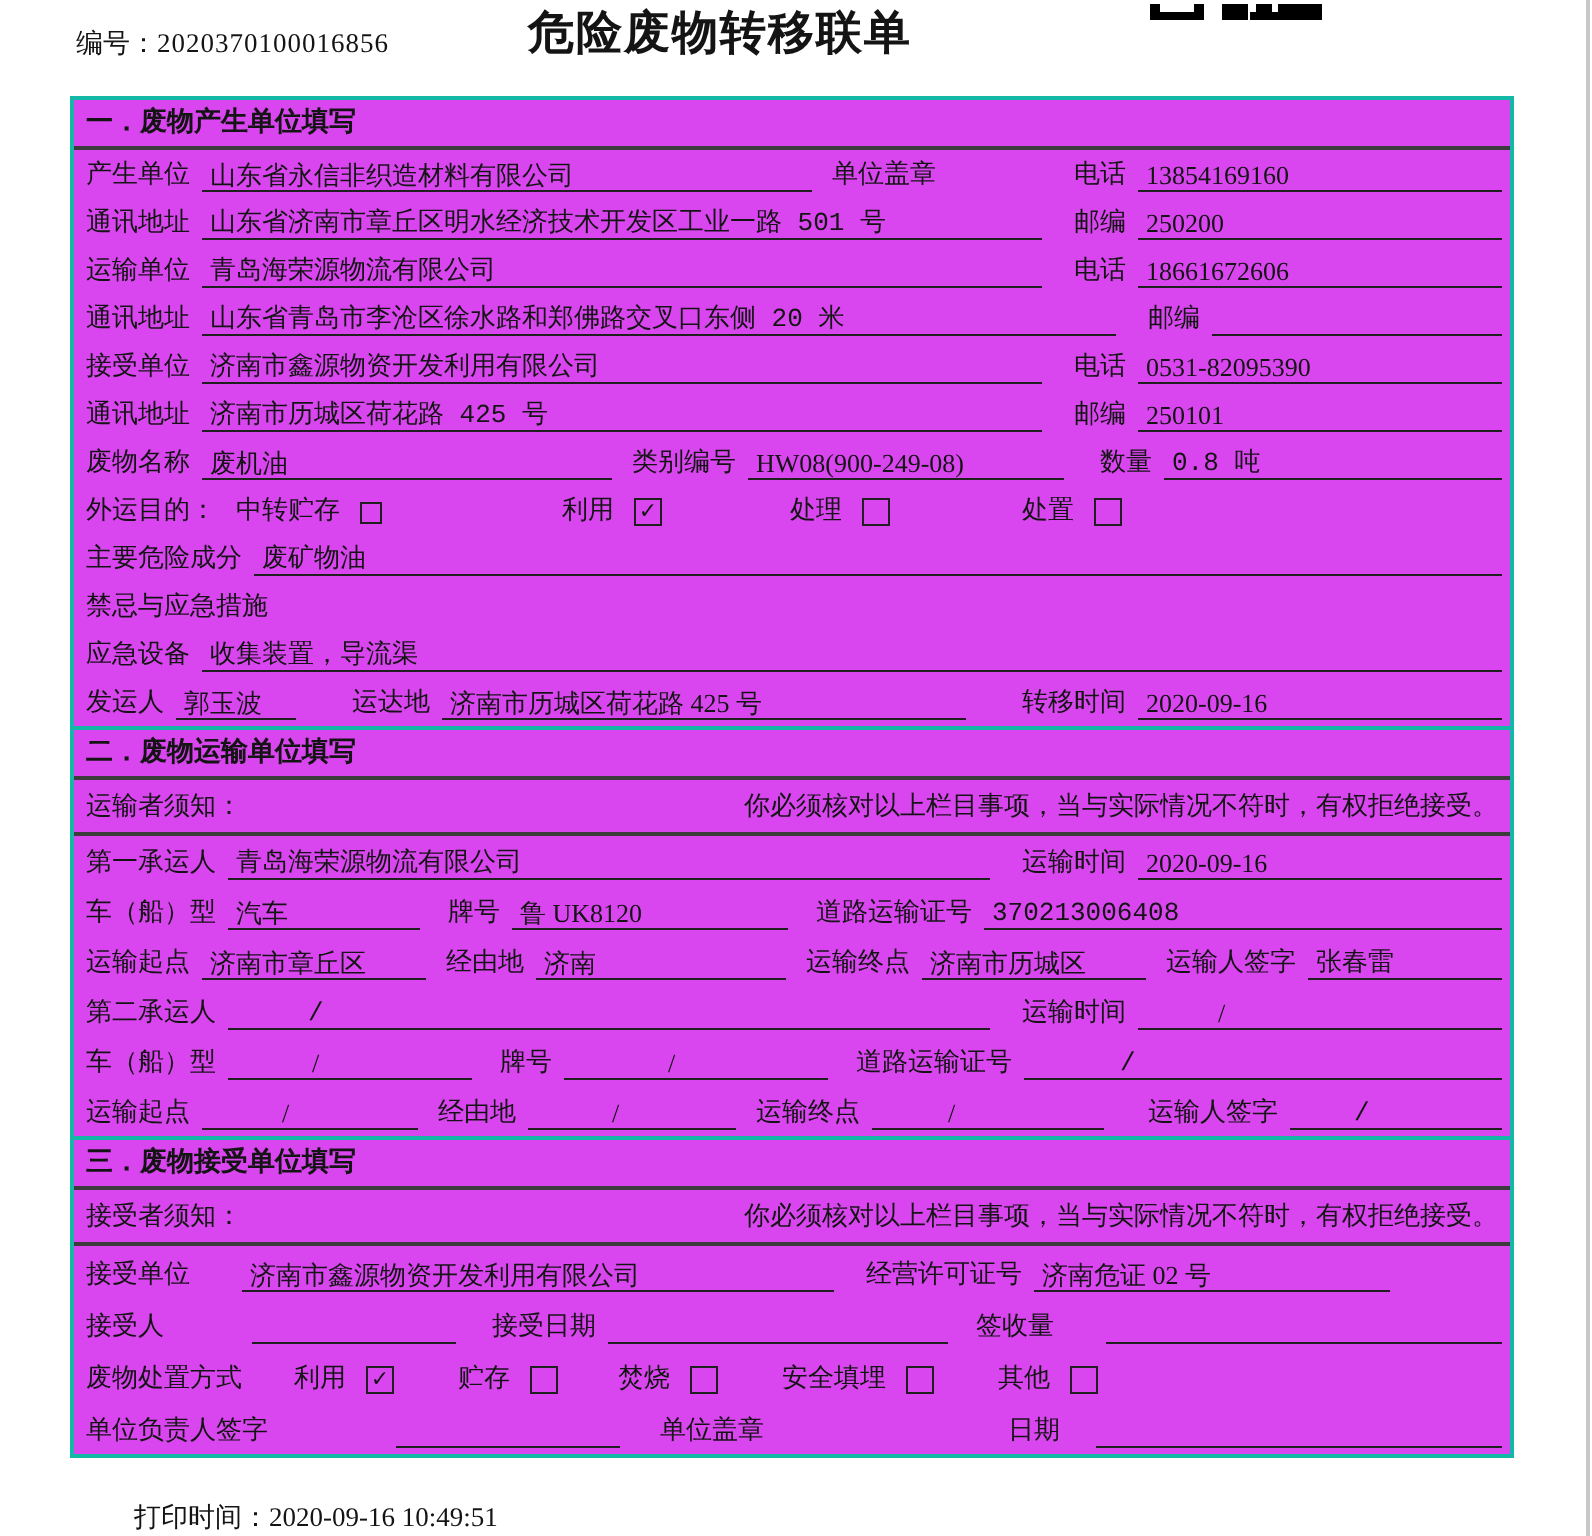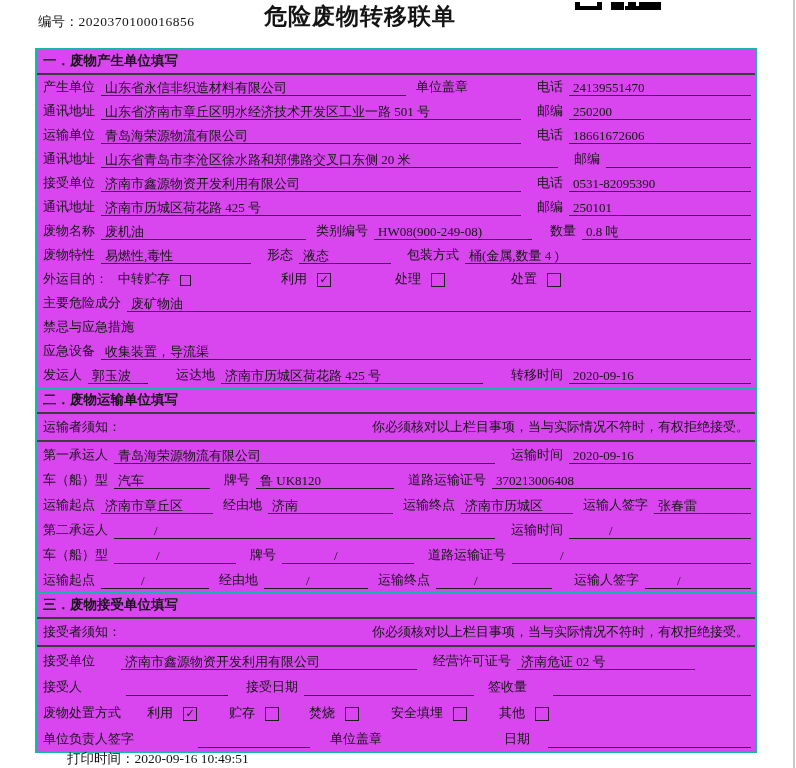--- a/index.html
+++ b/index.html
@@ -18,21 +18,21 @@
              font-weight:bold;font-size:13.5px;font-family:"Liberation Sans","DejaVu Sans",sans-serif;}
   .notice{height:28px;box-sizing:border-box;border-bottom:2px solid #3c3c3c;display:flex;align-items:center;
           padding:0 6px;white-space:nowrap;justify-content:space-between;}
   .row{display:flex;align-items:flex-end;height:24px;padding:0 4px;box-sizing:border-box;}
   .s2 .row{height:25px;}
   .s3 .row{height:26px;}
   .lbl{white-space:nowrap;flex:none;padding:0 2px;margin-bottom:3px;}
   .row > .lbl:not(:first-child){margin-left:8px;}
   .uv{border-bottom:1px solid #1f1f1f;white-space:nowrap;flex:none;margin-bottom:3px;margin-left:4px;
       padding:0 4px;height:17px;line-height:17px;box-sizing:border-box;overflow:hidden;}
-  .uv.grow{flex:1;}
+  .uv.grow{flex:1;font-family:Liberation Mono, monospace;}
   .rightlbl{margin-left:auto !important;padding-left:10px;}
   .v182{width:182px;}
   .cb{display:inline-block;flex:none;width:12px;height:12px;border:1.5px solid #1f1f1f;margin-left:8px;
       margin-bottom:4px;line-height:11px;font-size:11px;text-align:center;
       font-family:"DejaVu Sans","Liberation Sans",sans-serif;box-sizing:content-box;}
   .cb.small{width:9px;height:9px;line-height:9px;font-size:9px;margin-bottom:5px;}
   .print-line{position:absolute;left:38px;top:750px;font-size:13.5px;white-space:nowrap;margin-left:29px;}
 </style>
 </head>
 <body>
@@ -61,21 +61,21 @@
   <div class="form">
 
     <div class="section s1">
       <div class="sec-title">一．废物产生单位填写</div>
 
       <div class="row">
         <span class="lbl">产生单位</span>
         <span class="uv" style="width:305px">山东省永信非织造材料有限公司</span>
         <span class="lbl">单位盖章</span>
         <span class="lbl rightlbl">电话</span>
-        <span class="uv v182">24139551470</span>
+        <span class="uv v182">13854169160</span>
       </div>
 
       <div class="row">
         <span class="lbl">通讯地址</span>
         <span class="uv grow" style="margin-right:6px">山东省济南市章丘区明水经济技术开发区工业一路 501 号</span>
         <span class="lbl">邮编</span>
         <span class="uv v182">250200</span>
       </div>
 
       <div class="row">
@@ -108,28 +108,20 @@
 
       <div class="row">
         <span class="lbl">废物名称</span>
         <span class="uv" style="width:205px">废机油</span>
         <span class="lbl">类别编号</span>
         <span class="uv" style="width:158px">HW08(900-249-08)</span>
         <span class="lbl" style="margin-left:16px">数量</span>
         <span class="uv grow">0.8 吨</span>
       </div>
 
-      <div class="row">
-        <span class="lbl">废物特性</span>
-        <span class="uv" style="width:150px">易燃性,毒性</span>
-        <span class="lbl" style="margin-left:14px">形态</span>
-        <span class="uv" style="width:92px">液态</span>
-        <span class="lbl" style="margin-left:14px">包装方式</span>
-        <span class="uv grow">桶(金属,数量 4 )</span>
-      </div>
 
       <div class="row">
         <span class="lbl">外运目的：</span>
         <span class="lbl" style="margin-left:6px">中转贮存</span>
         <span class="cb small"></span>
         <span class="lbl" style="margin-left:88px">利用</span>
         <span class="cb">✓</span>
         <span class="lbl" style="margin-left:62px">处理</span>
         <span class="cb"></span>
         <span class="lbl" style="margin-left:64px">处置</span>

